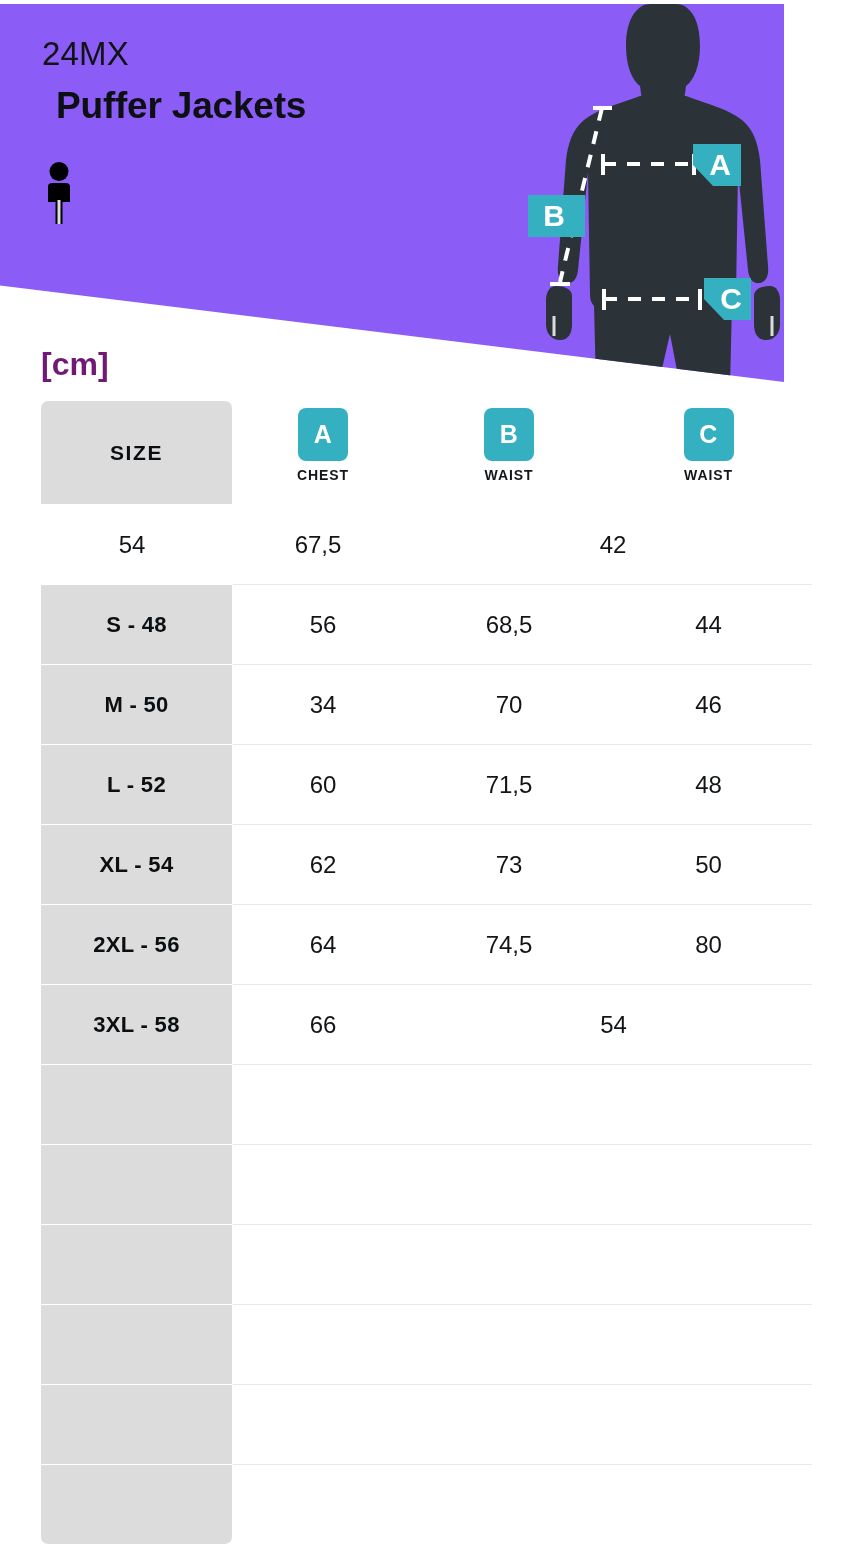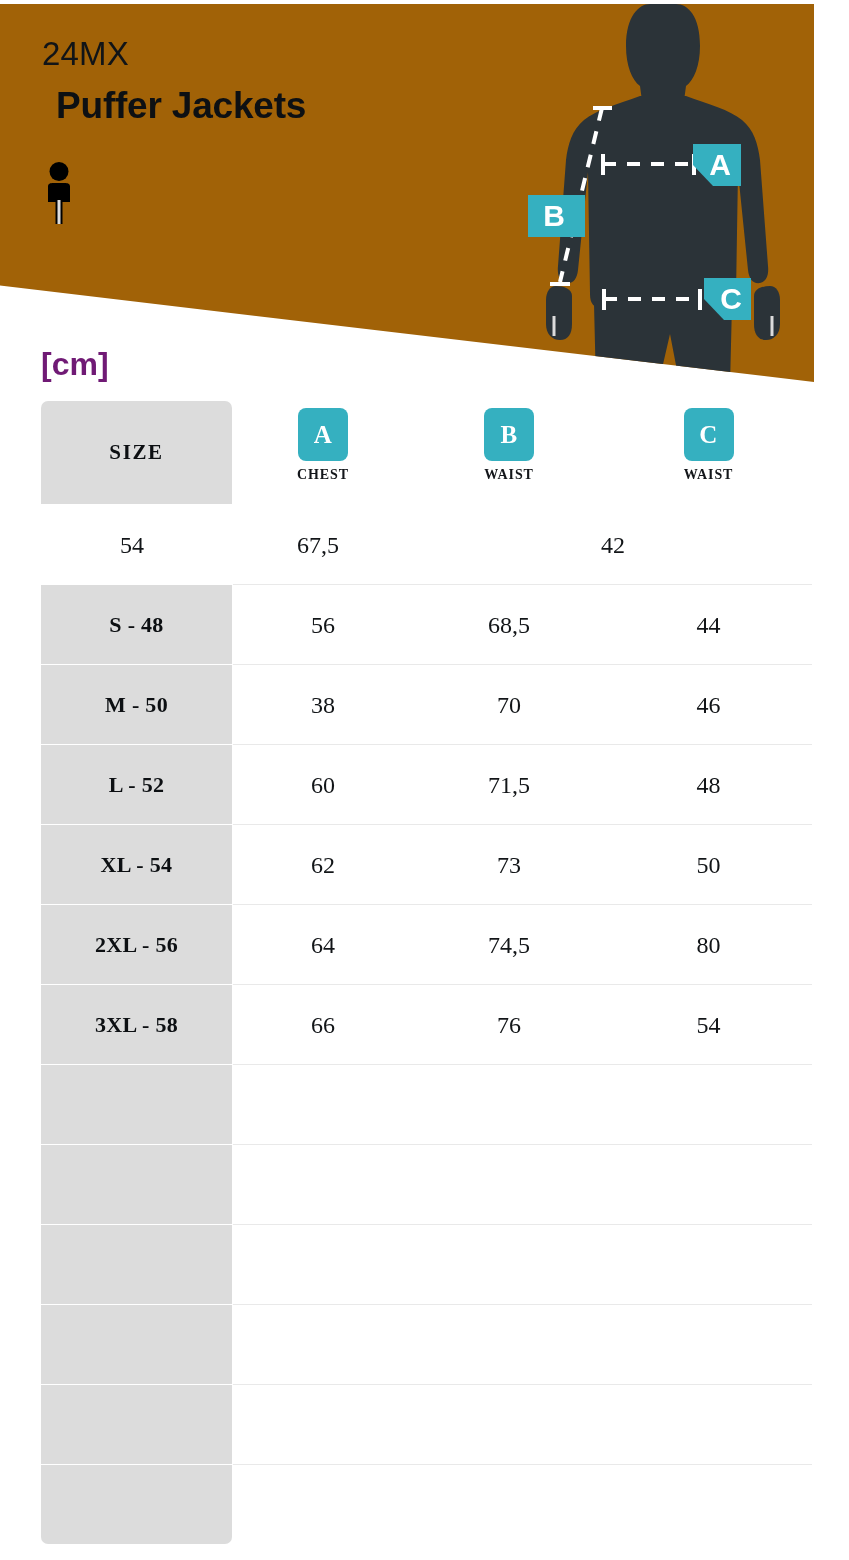--- a/index.html
+++ b/index.html
@@ -14,26 +14,27 @@
     overflow: hidden;
     font-family: "Liberation Sans", sans-serif;
     -webkit-font-smoothing: antialiased;
   }
 
   
   .header-band {
     position: absolute;
     left: 0;
     top: 4px;
-    width: 814px;
+    width: 744px;
     height: 378px;
-    background: #a16207;
+    background: #8b5cf6;
     -webkit-clip-path: polygon(0 0, 100% 0, 100% 100%, 0 74.5%);
     clip-path: polygon(0 0, 100% 0, 100% 100%, 0 74.5%);
     overflow: hidden;
+    padding-left: 40px;
   }
 
   .brand {
     position: absolute;
     left: 42px;
     top: 33px;
     font-size: 33px;
     font-weight: 400;
     color: #111417;
     letter-spacing: 0.2px;
@@ -78,21 +79,20 @@
     color: #701a75;
     line-height: 1;
   }
 
   
   .size-table {
     position: absolute;
     left: 41px;
     top: 401px;
     width: 772px;
-    font-family: Liberation Serif, serif;
   }
 
   .trow {
     position: relative;
     display: flex;
     height: 80px;
   }
   .trow.header-row {
     height: 104px;
   }
@@ -300,21 +300,21 @@
         </div>
         <div class="cell-val col-chest">56</div>
         <div class="cell-val col-sleeve">68,5</div>
         <div class="cell-val col-waist">44</div>
         <div class="sep"></div>
       </div>
       <div class="trow">
         <div class="cell-size">
           <span class="size-label">M - 50</span>
         </div>
-        <div class="cell-val col-chest">38</div>
+        <div class="cell-val col-chest">34</div>
         <div class="cell-val col-sleeve">70</div>
         <div class="cell-val col-waist">46</div>
         <div class="sep"></div>
       </div>
       <div class="trow">
         <div class="cell-size">
           <span class="size-label">L - 52</span>
         </div>
         <div class="cell-val col-chest">60</div>
         <div class="cell-val col-sleeve">71,5</div>
@@ -337,21 +337,20 @@
         <div class="cell-val col-chest">64</div>
         <div class="cell-val col-sleeve">74,5</div>
         <div class="cell-val col-waist">80</div>
         <div class="sep"></div>
       </div>
       <div class="trow">
         <div class="cell-size">
           <span class="size-label">3XL - 58</span>
         </div>
         <div class="cell-val col-chest">66</div>
-        <div class="cell-val col-sleeve">76</div>
         <div class="cell-val col-waist">54</div>
         <div class="sep"></div>
       </div>
       <div class="trow">
         <div class="cell-size">
           <span class="size-label"></span>
         </div>
         <div class="cell-val col-chest"></div>
         <div class="cell-val col-sleeve"></div>
         <div class="cell-val col-waist"></div>

